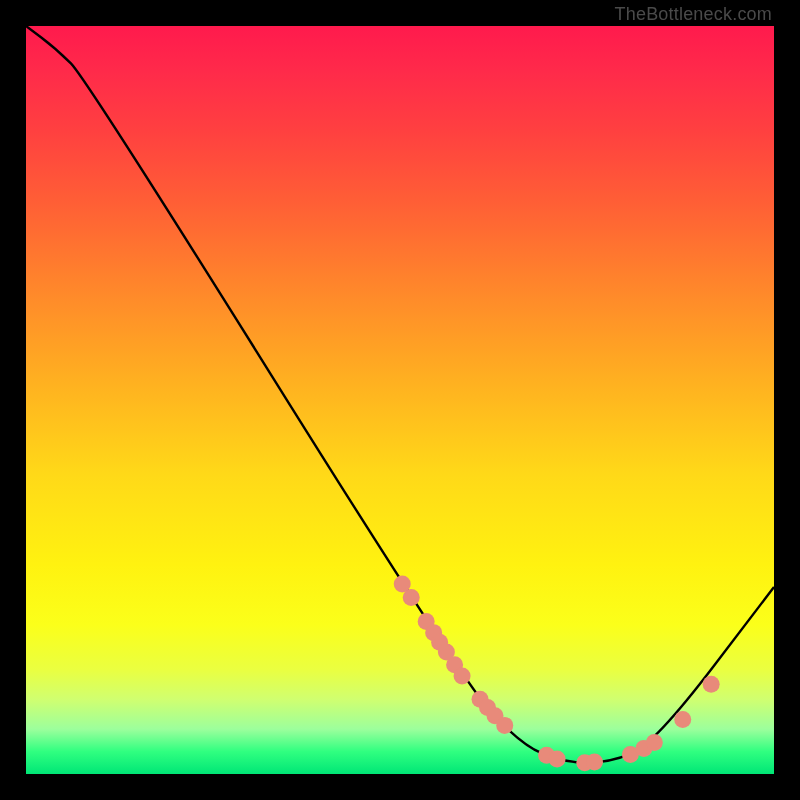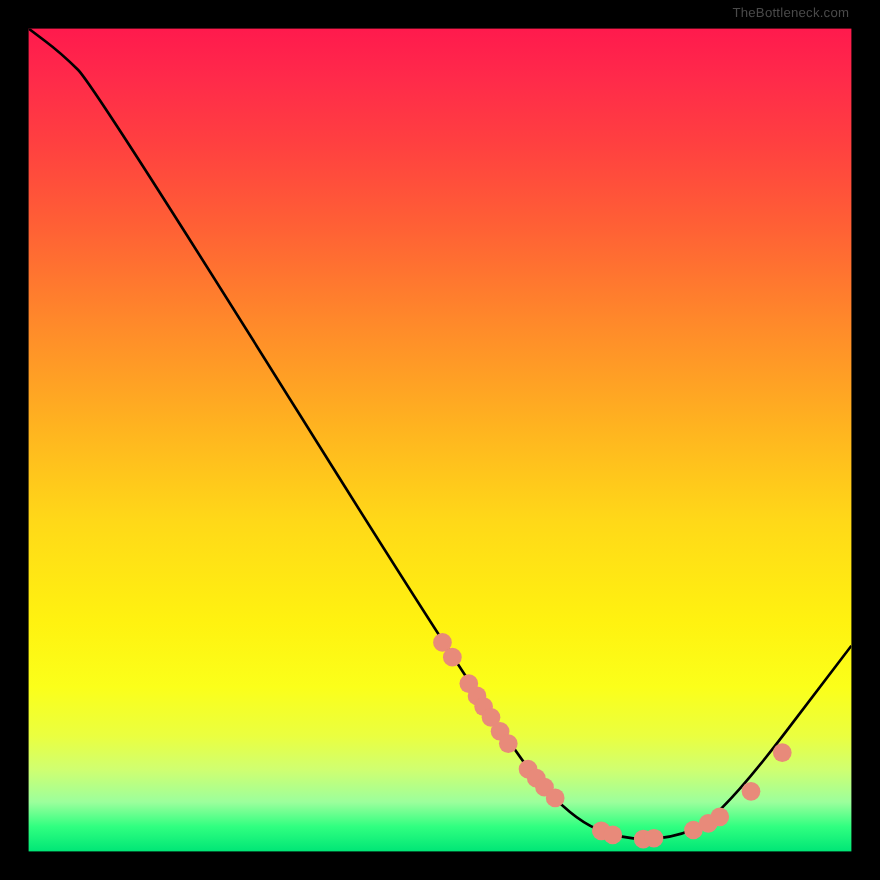--- a/index.html
+++ b/index.html
@@ -24,21 +24,21 @@
       #d0ff70 90%,
       #9cff9c 94%,
       #30ff80 97%,
       #00e676 100%);
   }
   .attribution {
     position: absolute;
     top: 4px;
     right: 28px;
     color: #4a4a4a;
-    font-size: 12px;
+    font-size: 18px;
     font-weight: 500;
     letter-spacing: 0.2px;
   }
   svg.plot {
     position: absolute;
     left: 26px;
     top: 26px;
     width: 748px;
     height: 748px;
   }

